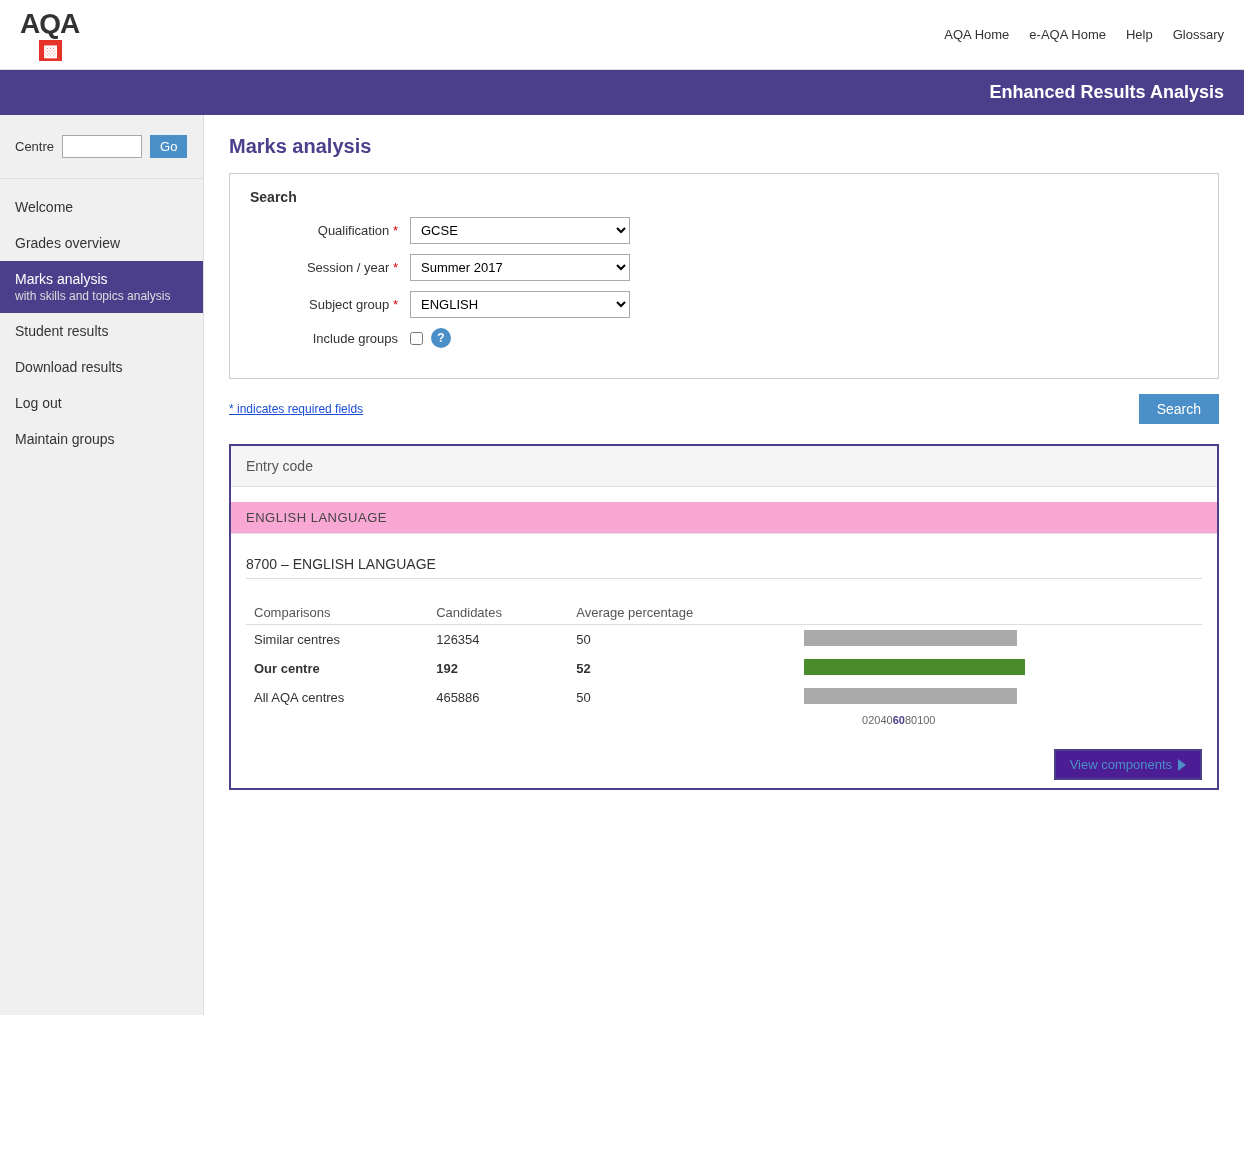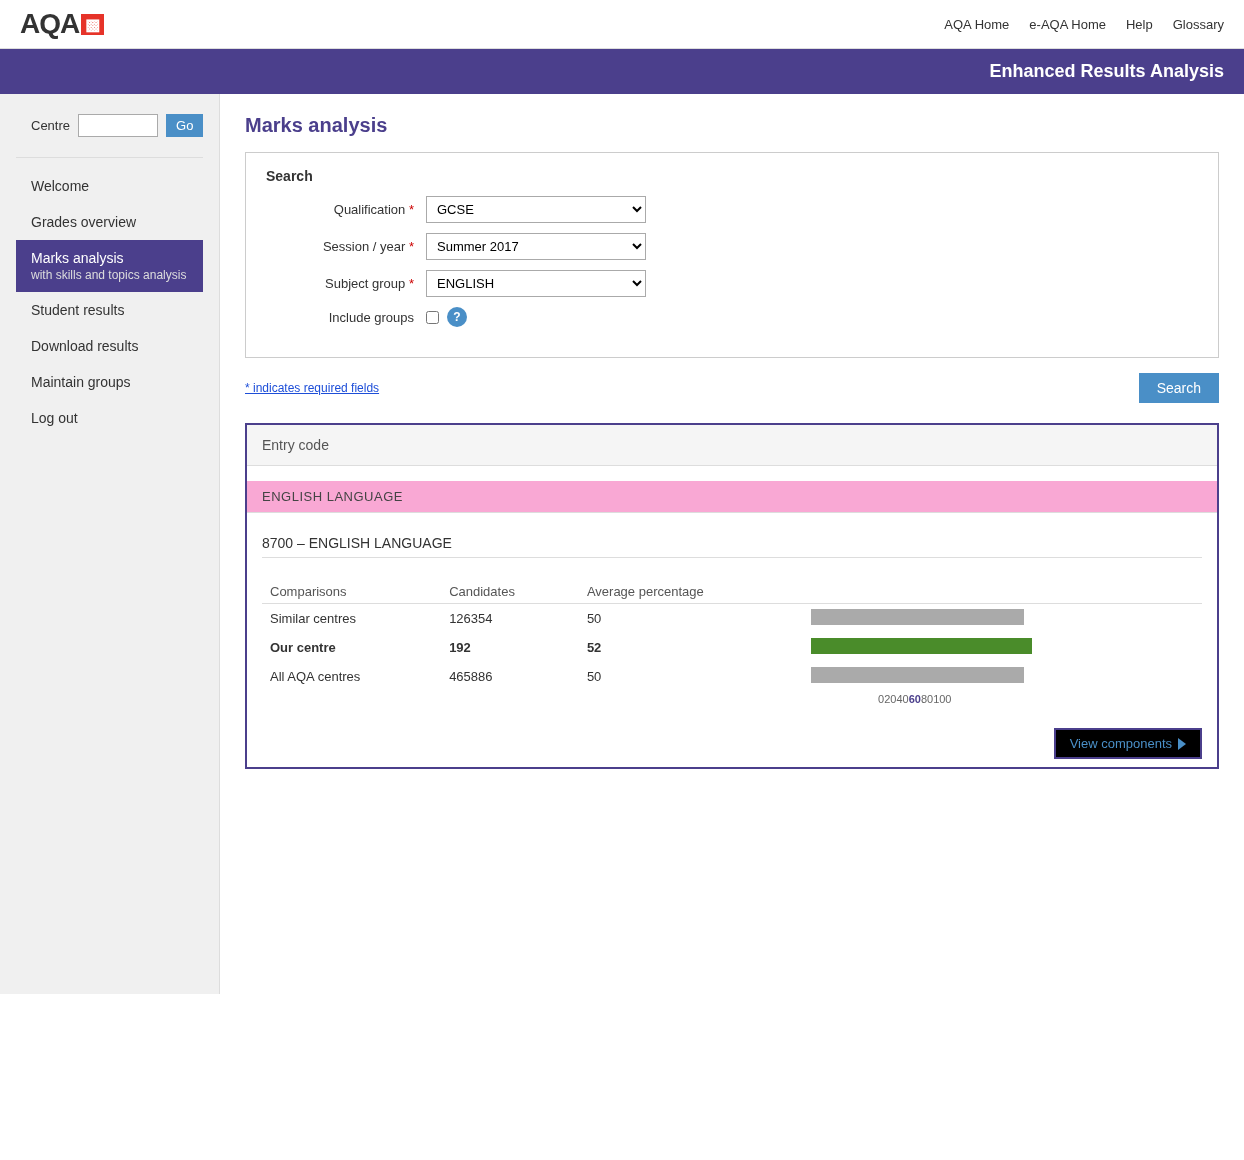--- a/index.html
+++ b/index.html
@@ -7,21 +7,21 @@
 
     
     .top-nav {
       background: #fff;
       border-bottom: 1px solid #ddd;
       padding: 8px 20px;
       display: flex;
       justify-content: space-between;
       align-items: center;
     }
-    .logo { display: flex; align-items: center; }
+    .logo { display: flex; align-items: center; flex-direction: column; }
     .logo-text { font-size: 28px; font-weight: bold; color: #333; letter-spacing: -1px; }
     .logo-sq { display: inline-block; background: #e63329; color: #fff; font-size: 16px; font-weight: bold; padding: 1px 4px; margin-left: 2px; }
     .top-links { display: flex; gap: 20px; font-size: 13px; }
     .top-links a { color: #333; text-decoration: none; }
 
     
     .era-banner {
       background: #4b3f8c;
       color: #fff;
       text-align: right;
@@ -31,24 +31,24 @@
     }
 
     
     .main-layout {
       display: flex;
       min-height: 900px;
     }
 
     
     .sidebar {
-      width: 220px;
+      width: 204px;
       background: #f0f0f0;
       border-right: 1px solid #ddd;
-      padding: 10px 16px;
+      padding: 10px 0;
       flex-shrink: 0;
     }
     .centre-box {
       padding: 10px 15px 15px;
       border-bottom: 1px solid #ddd;
       margin-bottom: 10px;
     }
     .centre-label { font-size: 13px; margin-bottom: 5px; display: flex; align-items: center; gap: 8px; }
     .centre-input {
       border: 1px solid #aaa;
@@ -245,21 +245,21 @@
 
     
     .view-components-row {
       display: flex;
       justify-content: flex-end;
       margin-top: 15px;
       padding: 8px 15px;
     }
     .view-components-btn {
       border: 2px solid #4b3f8c;
-      background: #000000;
+      background: #4c1d95;
       color: #4a8fc7;
       padding: 6px 14px;
       font-size: 13px;
       cursor: pointer;
       display: flex;
       align-items: center;
       gap: 6px;
       text-decoration: none;
     }
     .arrow-right {
@@ -317,24 +317,24 @@
       <span>Marks analysis</span>
       <div class="nav-sub">with skills and topics analysis</div>
     </div>
     <div class="nav-item">
       <span>Student results</span>
     </div>
     <div class="nav-item">
       <span>Download results</span>
     </div>
     <div class="nav-item">
+      <span>Log out</span>
+    </div>
+    <div class="nav-item">
       <span>Maintain groups</span>
-    </div>
-    <div class="nav-item">
-      <span>Log out</span>
     </div>
   </div>
 
   <div class="content">
     <div class="page-title">Marks analysis</div>
 
     <div class="search-box">
       <div class="search-box-title">Search</div>
 
       <div class="form-row">

